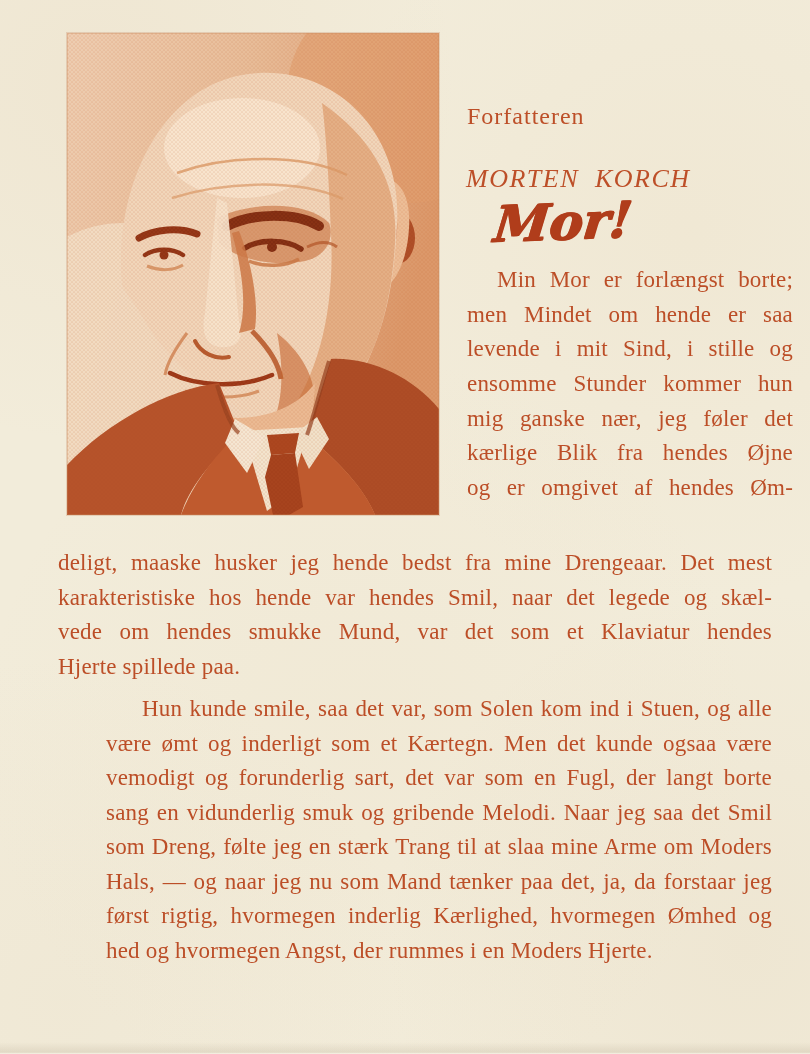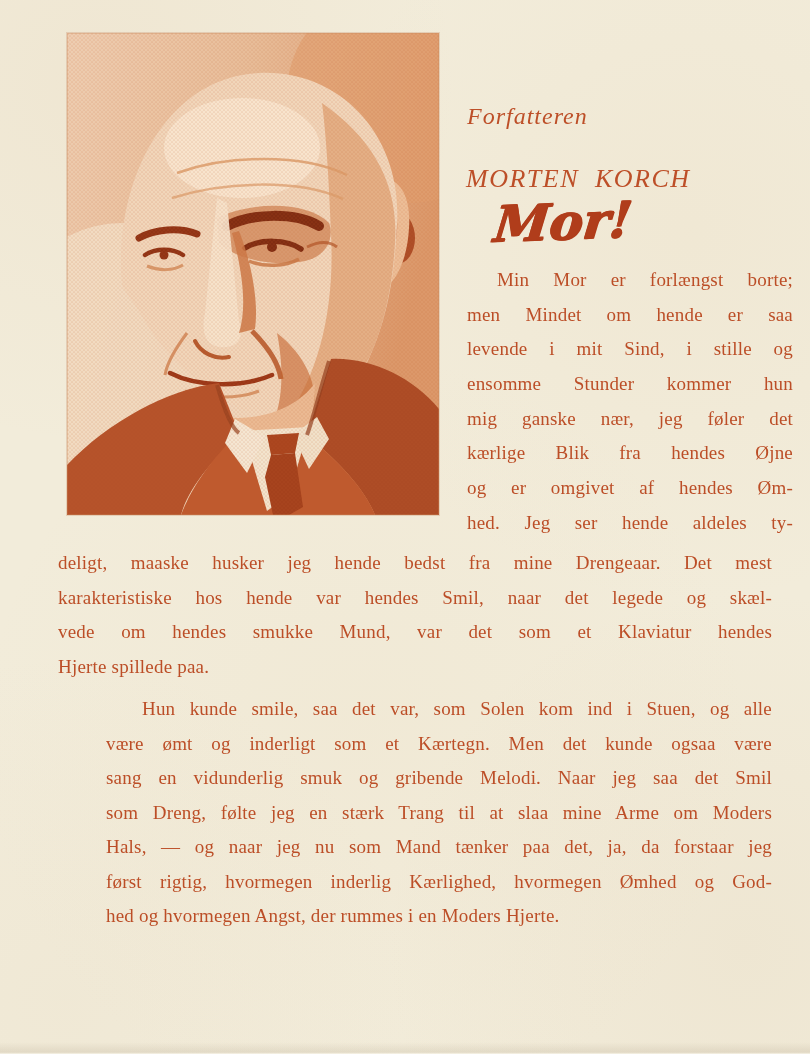--- a/index.html
+++ b/index.html
@@ -29,21 +29,21 @@
   
   .photo {
     position: absolute; left: 67px; top: 33px; width: 372px; height: 482px;
     box-shadow: 0 0 0 1px rgba(190,120,80,0.25);
   }
   .photo svg { display: block; width: 100%; height: 100%; }
 
   
   .kicker {
     position: absolute; left: 467px; top: 103px;
-    font-style: italic; font-size: 24px; letter-spacing: 1px;
+    font-size: 24px; letter-spacing: 1px;
     color: #bd4f28; white-space: nowrap;
   }
   .author {
     position: absolute; left: 466px; top: 137px;
     font-style: italic; font-size: 26px; letter-spacing: 1.5px; word-spacing: 8px;
     color: #bd4f28; white-space: nowrap; margin-top: 27px;
   }
   .title-script {
     position: absolute; left: 494px; top: 194px;
     font-family: "DejaVu Serif", serif;
@@ -53,21 +53,21 @@
     transform: skewX(-8deg) rotate(-2deg);
     text-shadow: 1px 0 0 #b03d1b, 0 1px 0 #b03d1b, 1.5px 1px 0 #b03d1b;
     white-space: nowrap;
   }
 
   
   .jl {
     text-align: justify;
     text-align-last: justify;
     height: 34.5px; line-height: 34.5px;
-    font-size: 19px; letter-spacing: 0.2px;
+    font-size: 23px; letter-spacing: 0.2px;
     overflow: hidden;
     white-space: normal;
   }
   .jl.endline { text-align-last: left; }
   .jl.indent  { text-indent: 36px; }
 
   .col {
     position: absolute; left: 467px; top: 263px; width: 326px;
   }
   .col .jl { height: 34.7px; line-height: 34.7px; }
@@ -189,33 +189,33 @@
   <div class="title-script">Mor!</div>
 
   <div class="col">
     <div class="jl indent">Min Mor er forlængst borte;</div>
     <div class="jl">men Mindet om hende er saa</div>
     <div class="jl">levende i mit Sind, i stille og</div>
     <div class="jl">ensomme Stunder kommer hun</div>
     <div class="jl">mig ganske nær, jeg føler det</div>
     <div class="jl">kærlige Blik fra hendes Øjne</div>
     <div class="jl">og er omgivet af hendes Øm-</div>
-    <div class="jl">hed. Jeg ser hende aldeles ty-</div>
   </div>
 
   <div class="body-block">
     <div class="para1">
       <div class="jl">deligt, maaske husker jeg hende bedst fra mine Drengeaar. Det mest</div>
       <div class="jl">karakteristiske hos hende var hendes Smil, naar det legede og skæl-</div>
       <div class="jl">vede om hendes smukke Mund, var det som et Klaviatur hendes</div>
       <div class="jl endline">Hjerte spillede paa.</div>
     </div>
     <div class="para2">
       <div class="jl indent">Hun kunde smile, saa det var, som Solen kom ind i Stuen, og alle</div>
       <div class="jl">være ømt og inderligt som et Kærtegn. Men det kunde ogsaa være</div>
+      <div class="jl">vemodigt og forunderlig sart, det var som en Fugl, der langt borte</div>
       <div class="jl">sang en vidunderlig smuk og gribende Melodi. Naar jeg saa det Smil</div>
       <div class="jl">som Dreng, følte jeg en stærk Trang til at slaa mine Arme om Moders</div>
       <div class="jl">Hals, — og naar jeg nu som Mand tænker paa det, ja, da forstaar jeg</div>
       <div class="jl">først rigtig, hvormegen inderlig Kærlighed, hvormegen Ømhed og God-</div>
       <div class="jl endline">hed og hvormegen Angst, der rummes i en Moders Hjerte.</div>
     </div>
   </div>
 
 </div>
 

